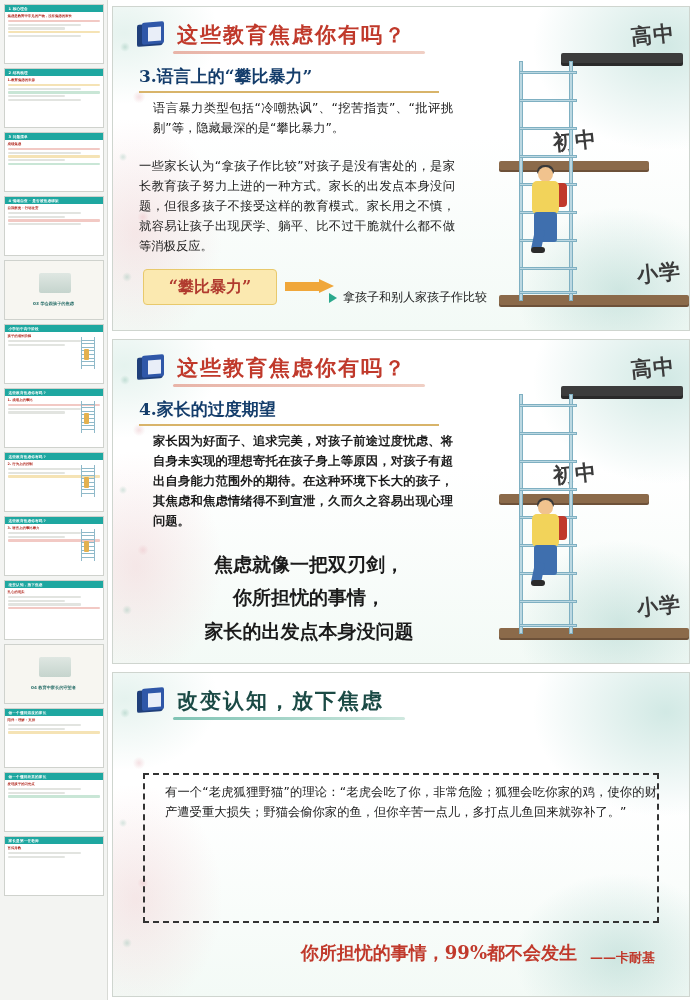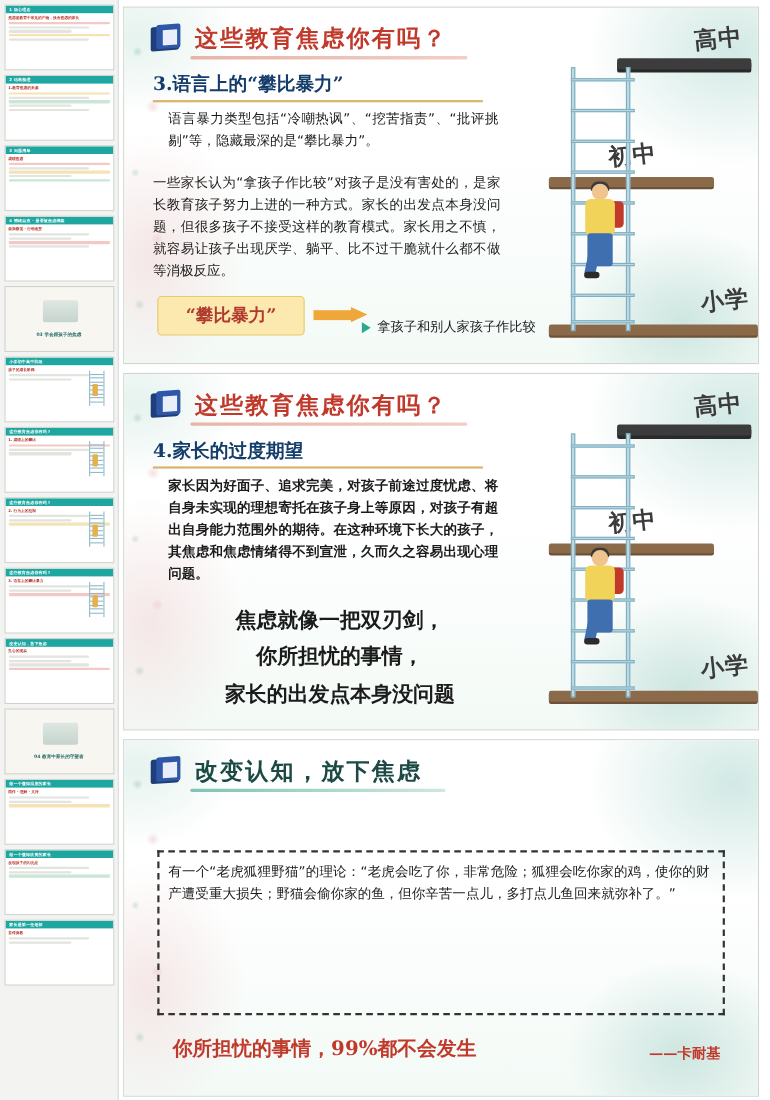--- a/index.html
+++ b/index.html
@@ -378,32 +378,32 @@
     align-items: center;
     justify-content: center;
   }
   .dashbox {
     position: absolute;
     left: 30px; top: 100px;
     width: 516px; height: 150px;
     border: 2px dashed #333333;
     box-sizing: border-box;
   }
-  .s3-p { left: 40px; width: 492px; }
+  .s3-p { left: 52px; width: 492px; }
   .s3-p1 { top: 110px; }
   .s3-p2 { top: 172px; }
   .bottomline {
     position: absolute;
     left: 44px; top: 268px;
     width: 420px;
     font-family: "DejaVu Serif", "Liberation Serif", serif;
     font-size: 18px;
     font-weight: bold;
     color: #c0392b;
-    text-align: left;
+    text-align: right;
   }
   .attrib {
     position: absolute;
     right: 34px; top: 276px;
     font-family: "DejaVu Serif", "Liberation Serif", serif;
     font-size: 13px;
     font-weight: bold;
     color: #c0392b;
   }
 </style>

